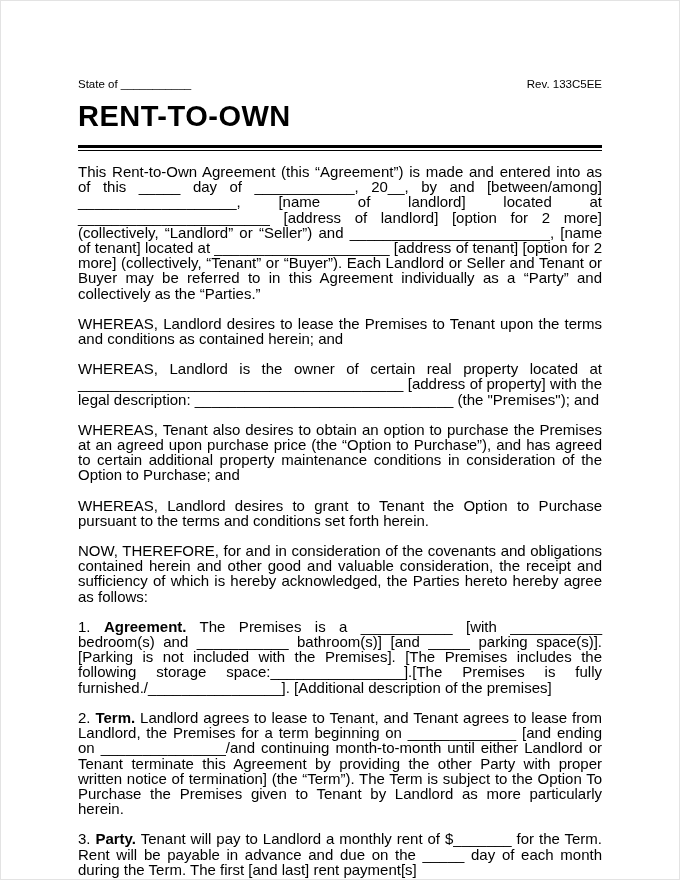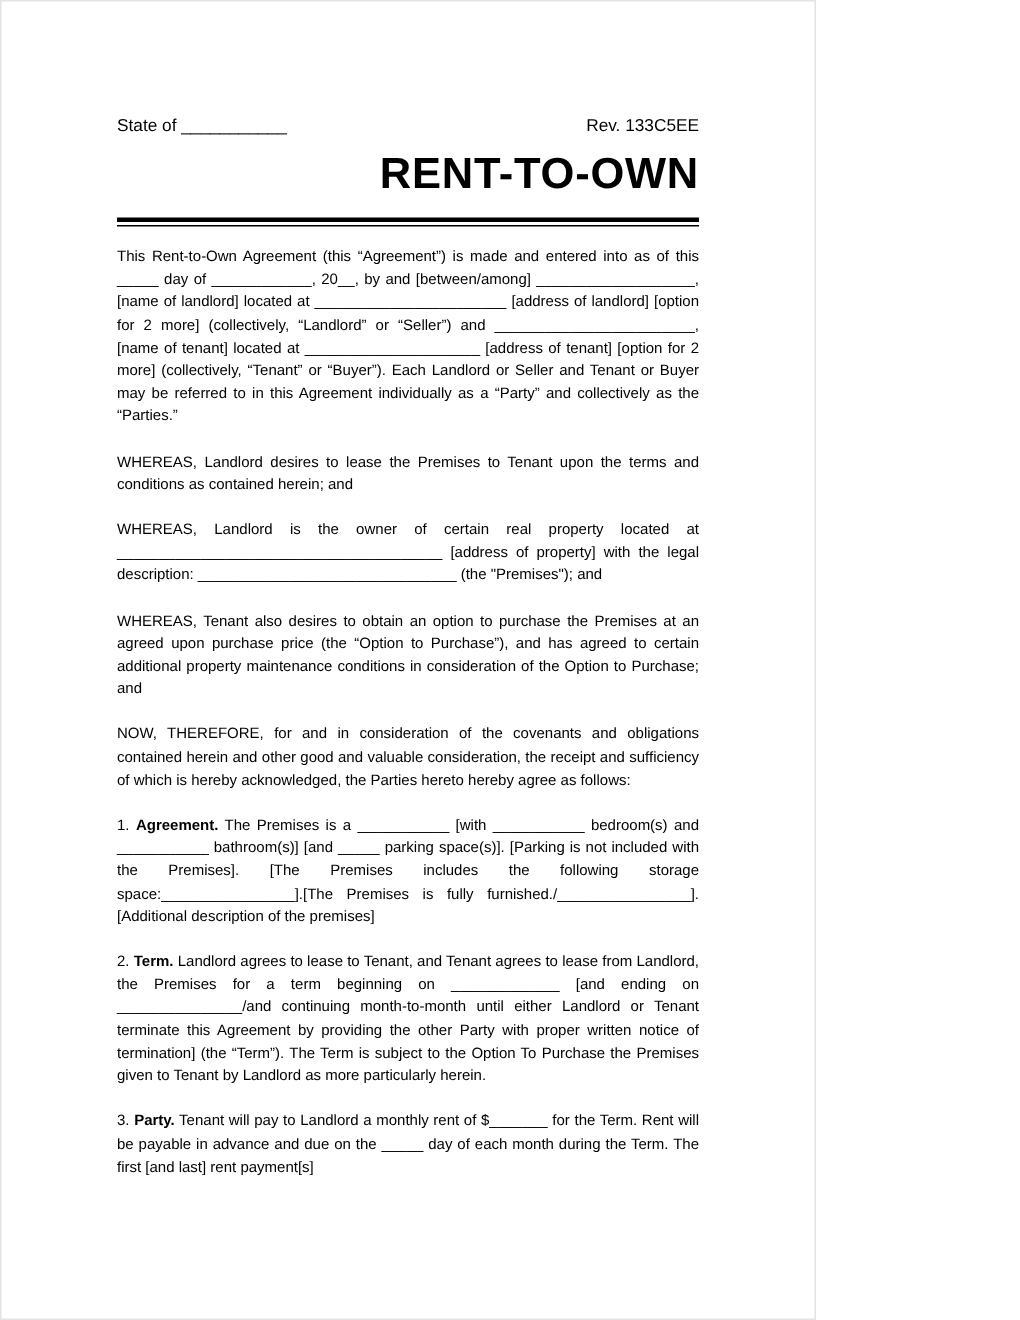--- a/index.html
+++ b/index.html
@@ -2,55 +2,55 @@
 <html><head>
 <meta charset="utf-8">
 <style>
   html, body {
     margin: 0;
     padding: 0;
     background: #ffffff;
   }
   .page {
     position: relative;
-    width: 544px;
+    width: 680px;
     height: 880px;
     box-sizing: border-box;
     background: #ffffff;
     border: 1px solid #e3e3e3;
     padding: 76px 77px 0 77px;
     font-family: "Liberation Sans", sans-serif;
     color: #000000;
     overflow: hidden;
   }
   .doc-header {
     display: flex;
     justify-content: space-between;
     align-items: baseline;
     font-size: 11.5px;
     line-height: 14px;
   }
   .doc-title {
     margin: 7px 0 10px 0;
-    text-align: right;
+    text-align: left;
     font-size: 29px;
     line-height: 37px;
     font-weight: bold;
     letter-spacing: 0.5px;
   }
   .title-line { display: block; }
   .double-rule {
     height: 2px;
     border-top: 3px solid #000;
     border-bottom: 1px solid #000;
     margin: 2px 0 13px 0;
   }
   .para {
     margin: 0 0 15px 0;
-    font-size: 10px;
+    font-size: 15px;
     line-height: 15.2px;
     text-align: justify;
   }
   .para b { font-weight: bold; }
 </style>
 </head>
 <body>
 
 <div class="page">
 
@@ -63,20 +63,21 @@
     <span class="title-line">RENT-TO-OWN</span>
   </h1>
 
   <div class="double-rule"></div>
 
   <p class="para">This Rent-to-Own Agreement (this “Agreement”) is made and entered into as of this _____ day of ____________, 20__, by and [between/among] ___________________, [name of landlord] located at _______________________ [address of landlord] [option for 2 more] (collectively, “Landlord” or “Seller”) and ________________________, [name of tenant] located at _____________________ [address of tenant] [option for 2 more] (collectively, “Tenant” or “Buyer”). Each Landlord or Seller and Tenant or Buyer may be referred to in this Agreement individually as a “Party” and collectively as the “Parties.”</p>
 
   <p class="para">WHEREAS, Landlord desires to lease the Premises to Tenant upon the terms and conditions as contained herein; and</p>
   <p class="para">WHEREAS, Landlord is the owner of certain real property located at _______________________________________ [address of property] with the legal description: _______________________________ (the "Premises"); and</p>
   <p class="para">WHEREAS, Tenant also desires to obtain an option to purchase the Premises at an agreed upon purchase price (the “Option to Purchase”), and has agreed to certain additional property maintenance conditions in consideration of the Option to Purchase; and</p>
+  <p class="para">WHEREAS, Landlord desires to grant to Tenant the Option to Purchase pursuant to the terms and conditions set forth herein.</p>
 
   <p class="para">NOW, THEREFORE, for and in consideration of the covenants and obligations contained herein and other good and valuable consideration, the receipt and sufficiency of which is hereby acknowledged, the Parties hereto hereby agree as follows:</p>
 
   <p class="para"><span>1. </span><b>Agreement.</b><span> The Premises is a ___________ [with ___________ bedroom(s) and ___________ bathroom(s)] [and _____ parking space(s)]. [Parking is not included with the Premises]. [The Premises includes the following storage space:________________].[The Premises is fully furnished./________________]. [Additional description of the premises]</span></p>
 
   <p class="para"><span>2. </span><b>Term.</b><span> Landlord agrees to lease to Tenant, and Tenant agrees to lease from Landlord, the Premises for a term beginning on _____________ [and ending on _______________/and continuing month-to-month until either Landlord or Tenant terminate this Agreement by providing the other Party with proper written notice of termination] (the “Term”). The Term is subject to the Option To Purchase the Premises given to Tenant by Landlord as more particularly herein.</span></p>
 
   <p class="para"><span>3. </span><b>Party.</b><span> Tenant will pay to Landlord a monthly rent of $_______ for the Term. Rent will be payable in advance and due on the _____ day of each month during the Term. The first [and last] rent payment[s]</span></p>
 
 </div>

